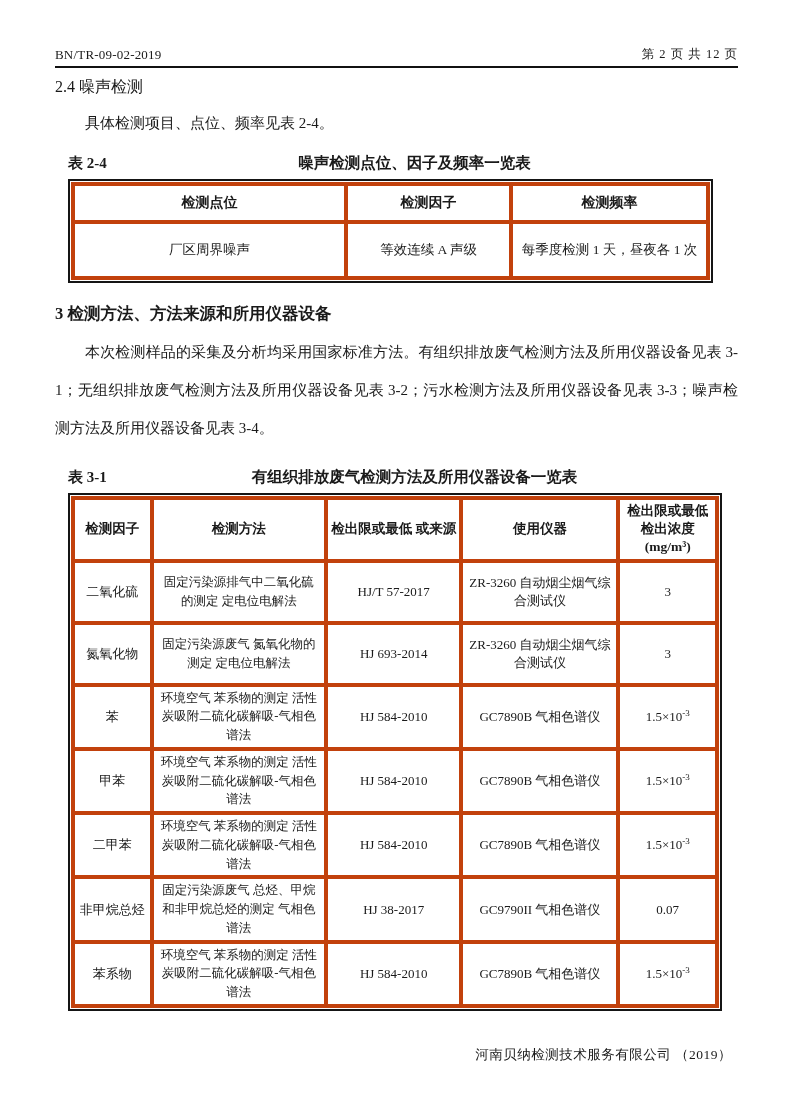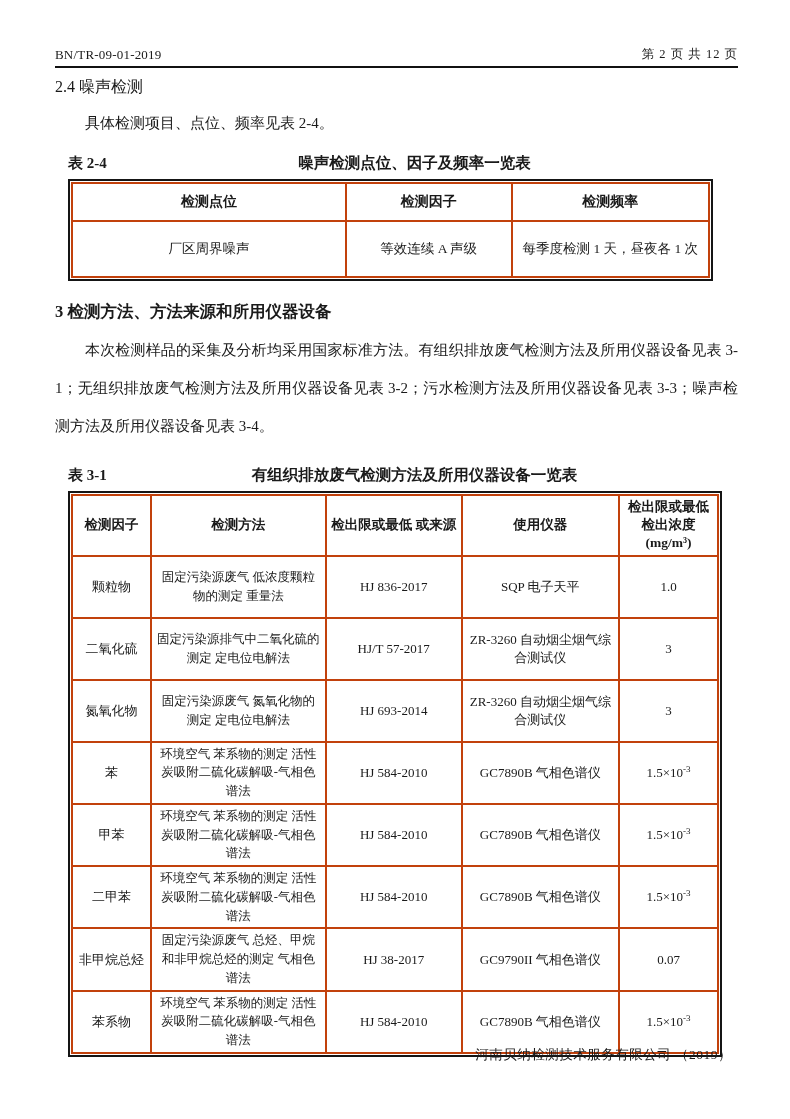--- a/index.html
+++ b/index.html
@@ -22,21 +22,21 @@
   .para1{font-size:15px;margin:16px 0 0 0;text-indent:2em;}
   
   .caption{display:flex;align-items:baseline;margin:20px 0 5px 13px;width:654px;}
   .caption .cap-label{font-weight:700;font-size:15px;white-space:nowrap;}
   .caption .cap-title{flex:1;text-align:center;font-weight:700;font-size:15.5px;}
   
   .tbl-wrap{border:2px solid #151515;padding:1px;margin-left:13px;background:#fff;}
   .w24{width:645px;box-sizing:border-box;}
   .w31{width:654px;box-sizing:border-box;}
   table{border-collapse:collapse;width:100%;table-layout:fixed;}
-  th,td{border:2px solid #c2410c;text-align:center;vertical-align:middle;padding:2px 4px;box-sizing:border-box;}
+  th,td{border:4px solid #c2410c;text-align:center;vertical-align:middle;padding:2px 4px;box-sizing:border-box;}
   th{font-weight:700;}
   
   .t24 th{height:38px;font-size:14px;}
   .t24 td{height:56px;font-size:13.5px;}
   
   .h3{font-size:16.5px;font-weight:700;margin:20px 0 0 0;}
   .para2{font-size:15px;line-height:38px;margin:8px 0 0 0;text-align:justify;text-indent:2em;}
   
   .t31 th{height:60px;font-size:13.5px;line-height:1.35;padding:2px 2px;}
   .t31 td{height:62px;font-size:13px;}
@@ -48,21 +48,21 @@
     position:absolute;right:58px;top:1046px;
     font-size:13.5px;letter-spacing:.5px;
   }
 </style>
 </head>
 <body>
 
 <div class="page">
 
   <div class="pg-header">
-    <span class="doc-no">BN/TR-09-01-2019</span>
+    <span class="doc-no">BN/TR-09-02-2019</span>
     <span class="pg-info">第 2 页 共 12 页</span>
   </div>
 
   <div class="h24">2.4 噪声检测</div>
 
   <p class="para1">具体检测项目、点位、频率见表 2-4。</p>
 
   <div class="caption">
     <span class="cap-label">表 2-4</span>
     <span class="cap-title">噪声检测点位、因子及频率一览表</span>
@@ -117,27 +117,20 @@
           <th>检出限或最低 或来源</th>
           <th>使用仪器</th>
           <th>
             <div>检出限或最低 检出浓度</div>
             <div class="unit">(mg/m³)</div>
           </th>
         </tr>
       </thead>
       <tbody>
         <tr>
-          <td>颗粒物</td>
-          <td class="method">固定污染源废气 低浓度颗粒物的测定 重量法</td>
-          <td>HJ 836-2017</td>
-          <td>SQP 电子天平</td>
-          <td><span>1.0</span><sup></sup></td>
-        </tr>
-        <tr>
           <td>二氧化硫</td>
           <td class="method">固定污染源排气中二氧化硫的测定 定电位电解法</td>
           <td>HJ/T 57-2017</td>
           <td>ZR-3260 自动烟尘烟气综合测试仪</td>
           <td><span>3</span><sup></sup></td>
         </tr>
         <tr>
           <td>氮氧化物</td>
           <td class="method">固定污染源废气 氮氧化物的测定 定电位电解法</td>
           <td>HJ 693-2014</td>

